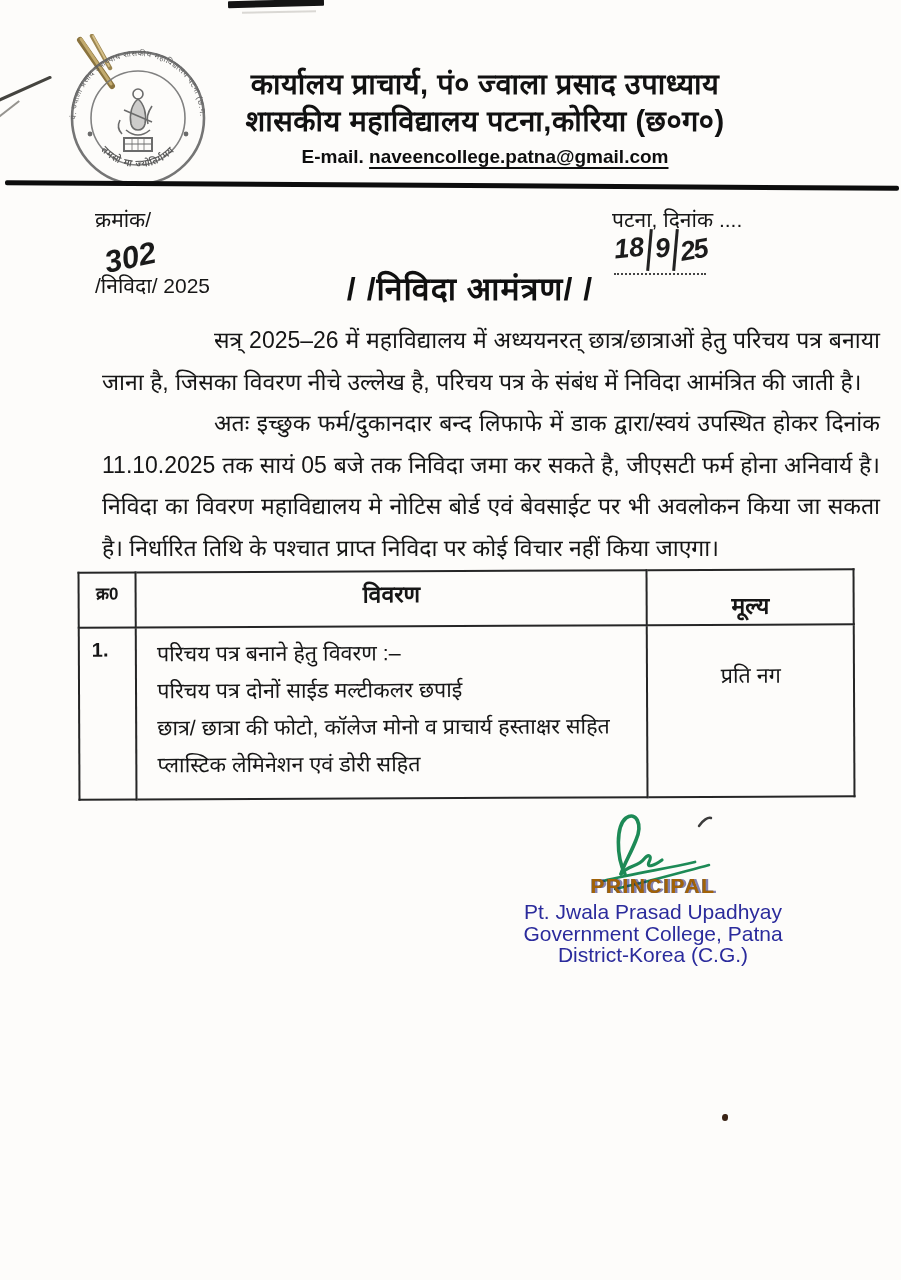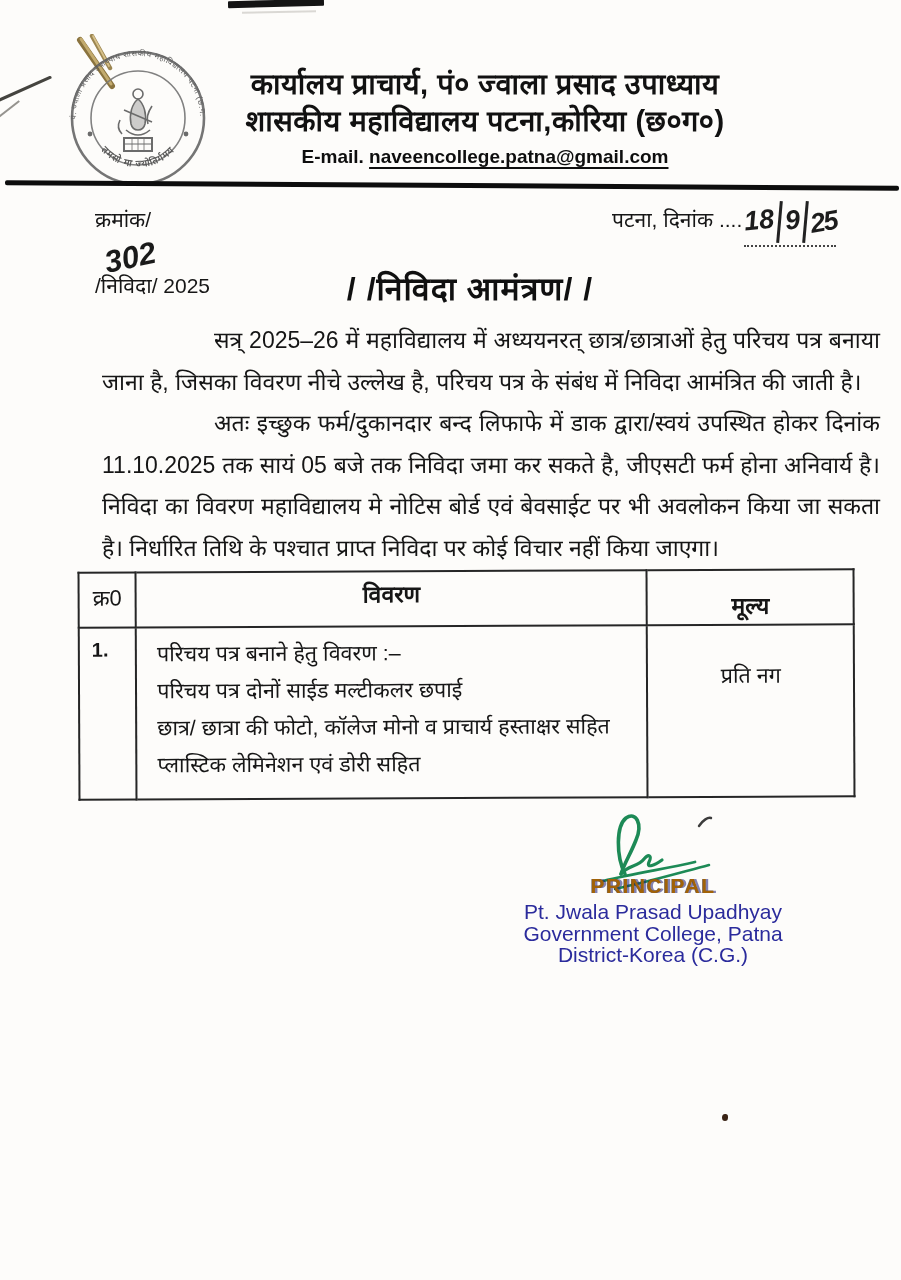--- a/index.html
+++ b/index.html
@@ -23,37 +23,37 @@
   .letterhead{position:absolute;left:244px;top:66px;width:482px;text-align:center;}
   .lh-line{font-size:29px;font-weight:bold;line-height:37px;color:#111;letter-spacing:.5px;}
   .lh-email{font-size:19px;font-weight:bold;margin-top:6px;color:#0e0e0e;}
   .lh-email .addr{text-decoration:underline;text-underline-offset:4px;text-decoration-thickness:2px;}
   .rule{position:absolute;left:5px;top:183px;width:894px;height:5px;background:#0d0d0d;transform:rotate(0.35deg);border-radius:2px;}
   
   .refline{position:absolute;left:0;top:197px;width:901px;height:60px;font-size:21px;}
   .ref-left{position:absolute;left:95px;top:6px;display:flex;align-items:flex-start;flex-direction:column;}
   .ref-num{display:inline-block;font-size:31px;font-weight:bold;font-style:italic;transform:rotate(-12deg) translateY(7px);margin:0 8px;color:#1a1a1a;}
   .ref-left .pr{padding-top:2px;}
-  .ref-right{position:absolute;left:612px;top:8px;display:flex;align-items:flex-start;}
+  .ref-right{position:absolute;left:612px;top:8px;display:flex;align-items:flex-start;flex-direction:column;}
   .date-group{display:flex;align-items:flex-start;margin-left:2px;border-bottom:2px dotted #444;padding-bottom:2px;}
   .date-digit{font-size:27px;font-weight:bold;font-style:italic;transform:rotate(-6deg);line-height:30px;color:#1c1c1c;}
   .date-bar{width:2.5px;height:42px;background:#222;transform:rotate(5deg);margin:-4px 4px 0 4px;}
   .date-digit.yr{transform:rotate(-10deg) translateY(2px);letter-spacing:-2px;}
   
   .doc-title{position:absolute;left:0;top:266px;width:940px;text-align:center;font-size:32px;font-weight:bold;letter-spacing:1px;color:#101010;}
   
   .body-text{position:absolute;left:80px;top:320px;width:778px;font-size:23px;line-height:41.5px;text-align:justify;color:#151515;font-weight:500;margin-left:22px;}
   .body-text p{margin:0;text-indent:112px;}
   
   .tender-table{position:absolute;left:78px;top:570px;width:777px;border-collapse:collapse;transform:rotate(-0.25deg);}
   .tender-table th,.tender-table td{border:2.5px solid #262626;vertical-align:top;}
   .col-sno{width:57px;}
   .col-desc{width:510px;}
   .col-price{width:206px;}
-  .th-sno{font-size:22px;font-weight:normal;text-align:center;padding-top:8px;height:44px;}
+  .th-sno{font-size:17px;font-weight:bold;text-align:center;padding-top:8px;height:44px;}
   .th-desc{font-size:23px;font-weight:bold;text-align:center;padding-top:5px;}
   .th-price{font-size:23px;font-weight:bold;text-align:center;padding-top:18px;}
   .td-sno{font-size:20px;font-weight:bold;text-align:left;padding:10px 0 0 12px;height:160px;}
   .td-desc{font-size:21.5px;font-weight:500;padding:8px 6px 0 20px;line-height:37px;}
   .td-price{font-size:21.5px;font-weight:500;text-align:center;padding-top:34px;}
   
   .sig-block{position:absolute;left:518px;top:810px;width:270px;text-align:center;}
   .sig-svg{display:block;margin:0 auto -18px auto;}
   .sig-designation{font-size:21px;font-weight:bold;letter-spacing:1.5px;color:#a16207;
      text-shadow:2.5px 0 0 rgba(30,30,120,.55), -0.5px 0 0 rgba(10,10,40,.6);}

